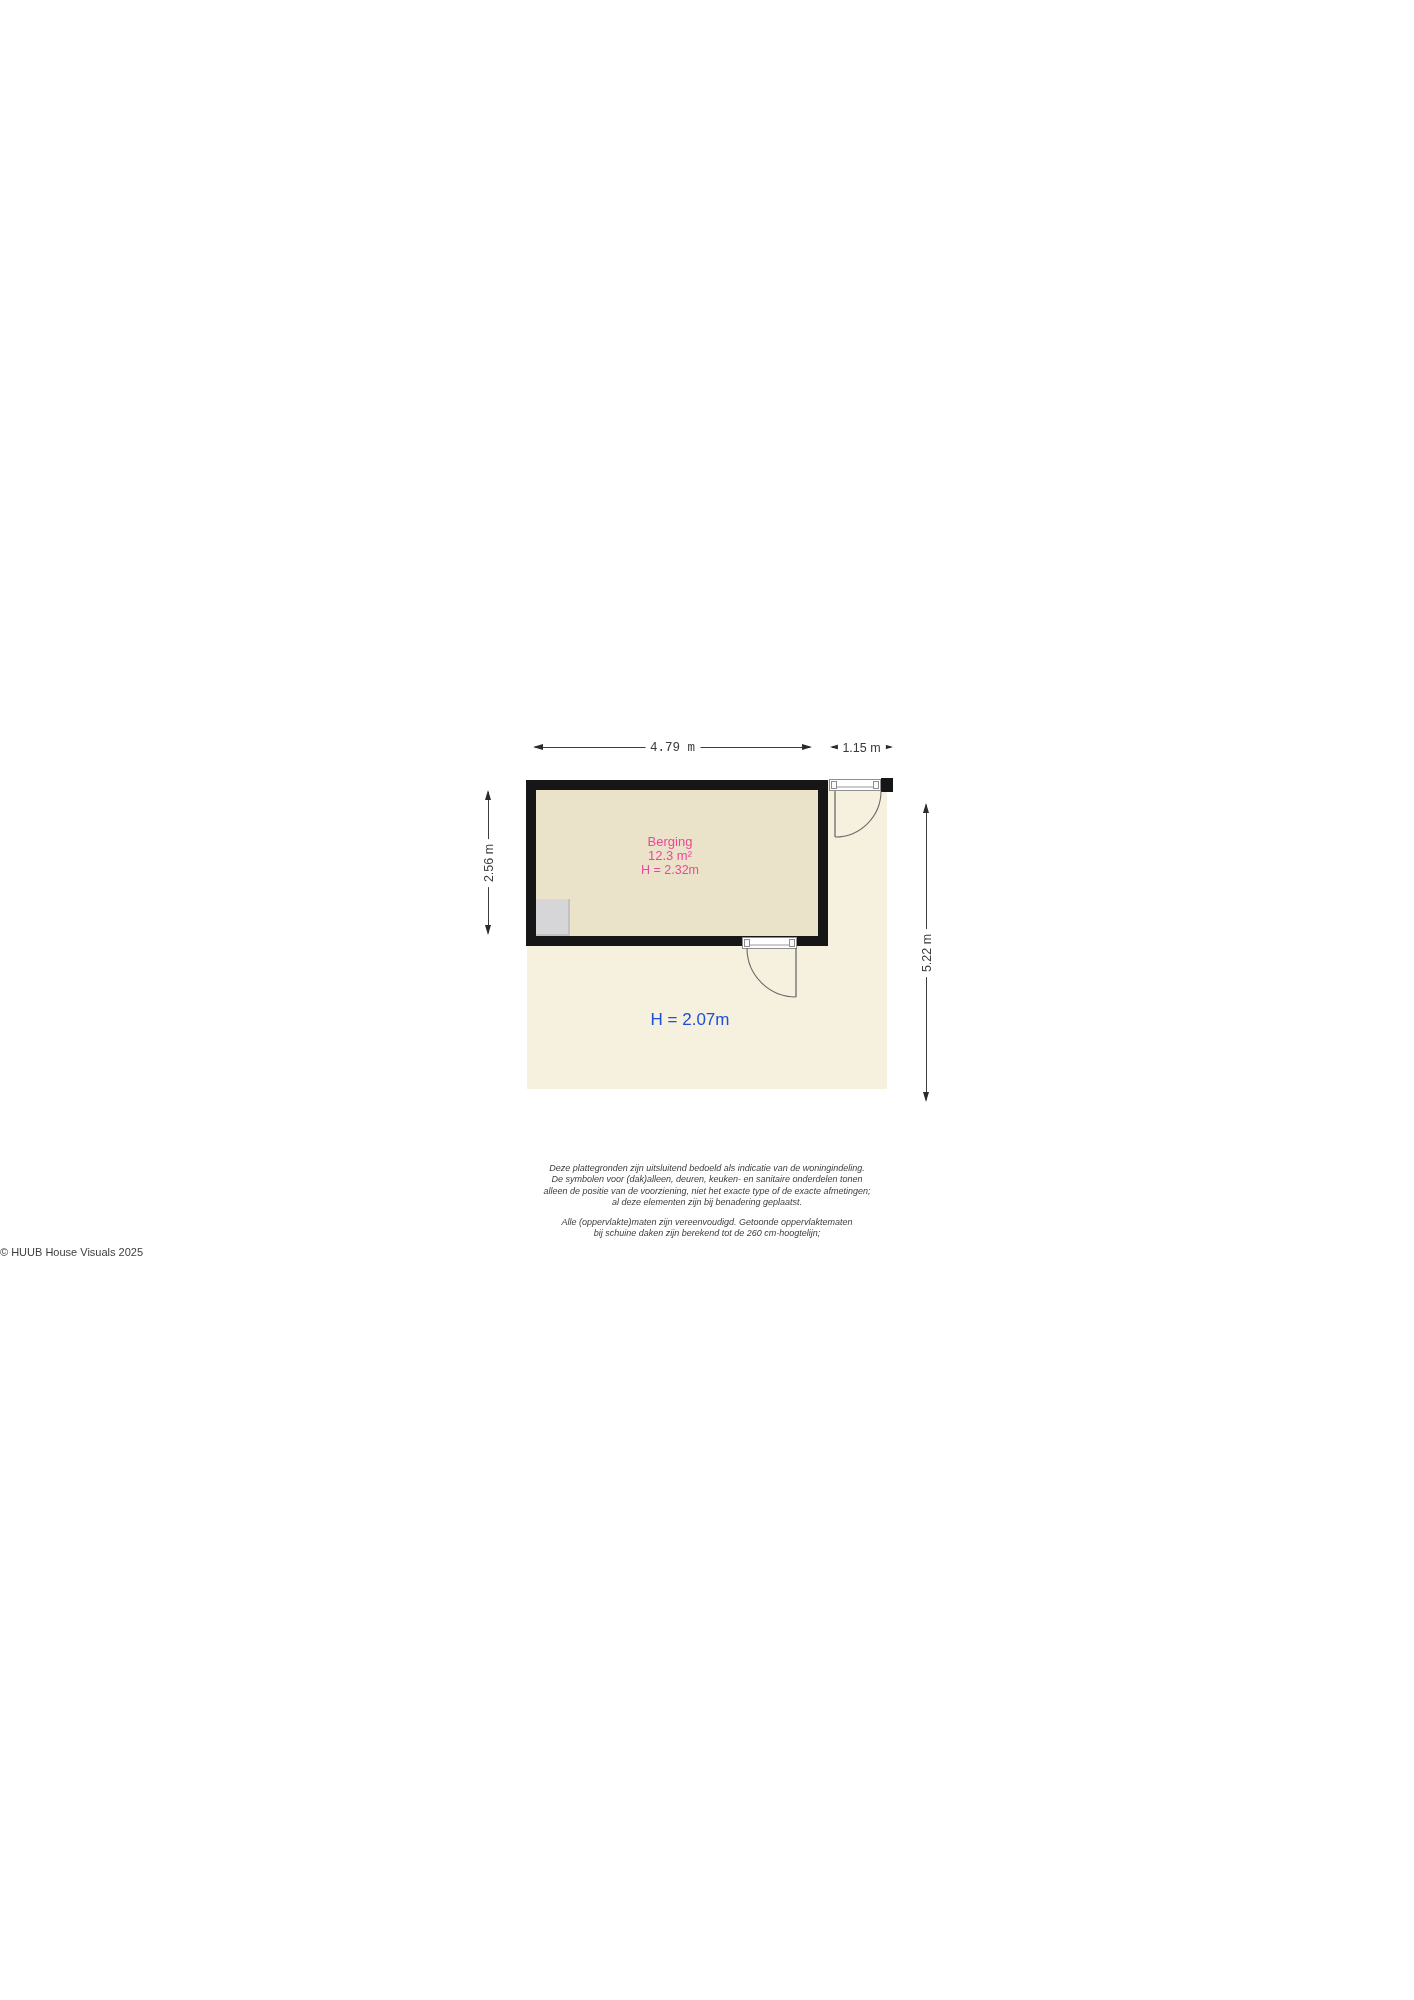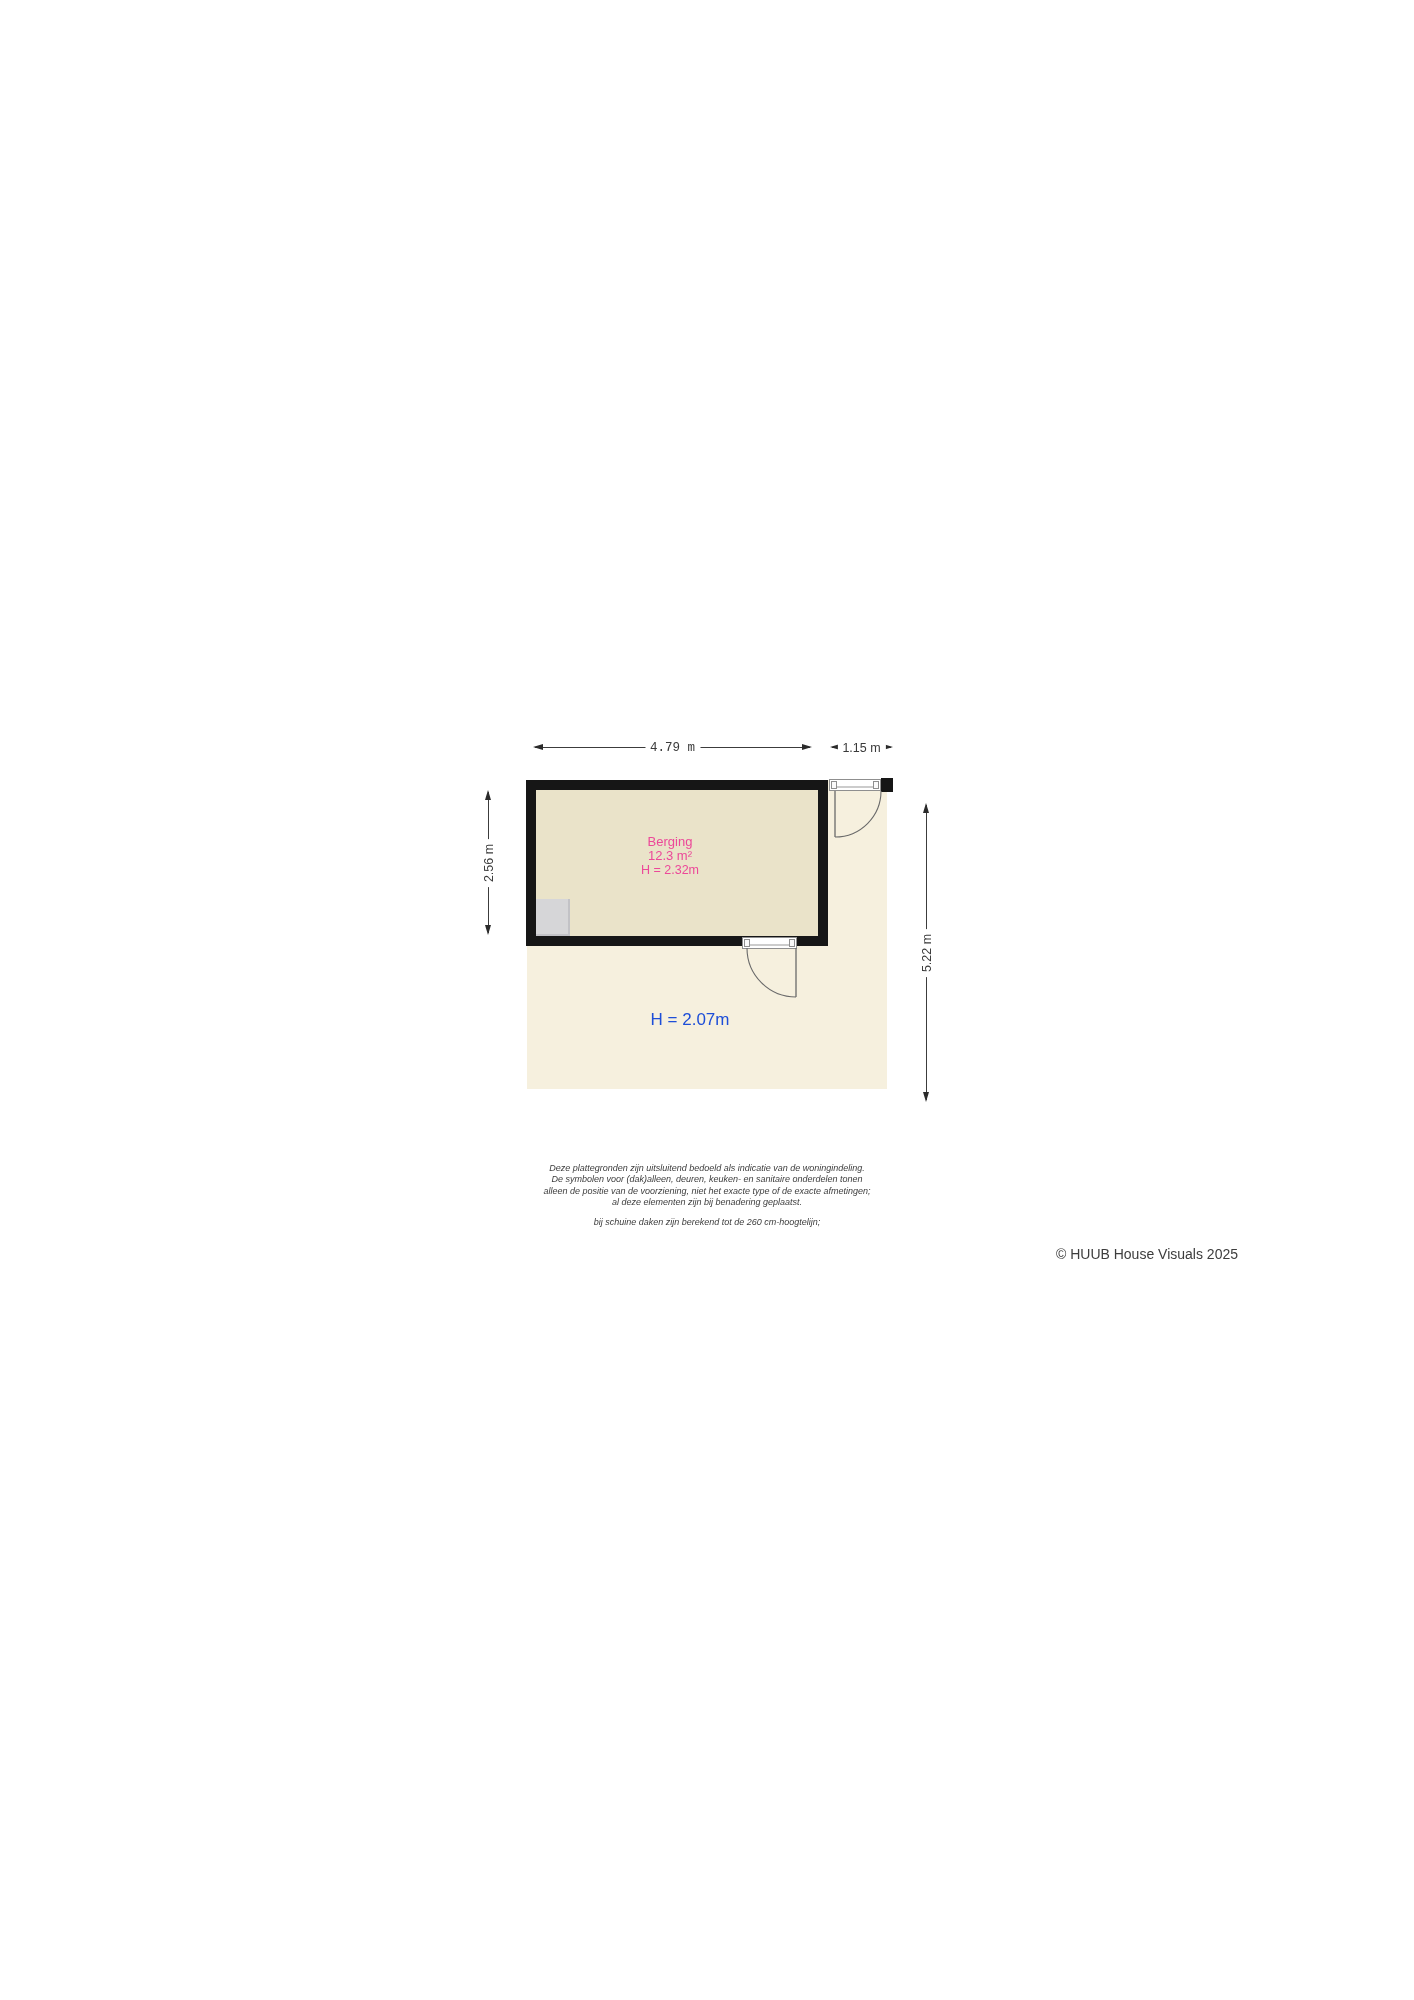--- a/index.html
+++ b/index.html
@@ -74,22 +74,22 @@
   .outdoor-label{
     position:absolute;left:590px;top:1010px;width:200px;text-align:center;
     font-size:17px;color:#1d4ed8;
   }
 
   
   .disclaimer{position:absolute;left:0;width:1414px;text-align:center;
     font-size:9px;line-height:11.3px;color:#3d3d3d;font-style:italic;}
   .disclaimer.p1{top:1163px;}
   .disclaimer.p2{top:1217px;}
-  .copyright{position:absolute;left:0;top:1246px;width:1238px;text-align:right;
-    font-size:14px;color:#3d3d3d;}
+  .copyright{position:absolute;left:0;top:1246px;width:1238px;text-align:left;
+    font-size:11px;color:#3d3d3d;}
 </style>
 </head>
 <body>
 
 <div class="canvas">
 
   <div class="outdoor"></div>
 
   <div class="room"></div>
 
@@ -152,18 +152,19 @@
   <div class="outdoor-label">H = 2.07m</div>
 
   <div class="disclaimer p1">
     <div>Deze plattegronden zijn uitsluitend bedoeld als indicatie van de woningindeling.</div>
     <div>De symbolen voor (dak)alleen, deuren, keuken- en sanitaire onderdelen tonen</div>
     <div>alleen de positie van de voorziening, niet het exacte type of de exacte afmetingen;</div>
     <div>al deze elementen zijn bij benadering geplaatst.</div>
   </div>
 
   <div class="disclaimer p2">
+    <div>Alle (oppervlakte)maten zijn vereenvoudigd. Getoonde oppervlaktematen</div>
     <div>bij schuine daken zijn berekend tot de 260 cm-hoogtelijn;</div>
   </div>
 
   <div class="copyright">© HUUB House Visuals 2025</div>
 
 </div>
 
 </body></html>

